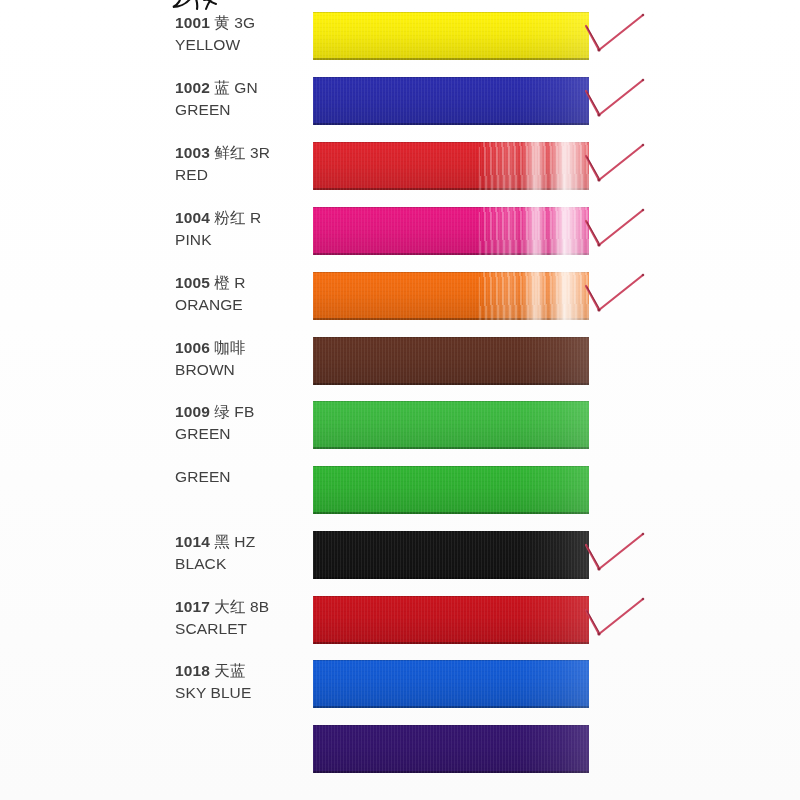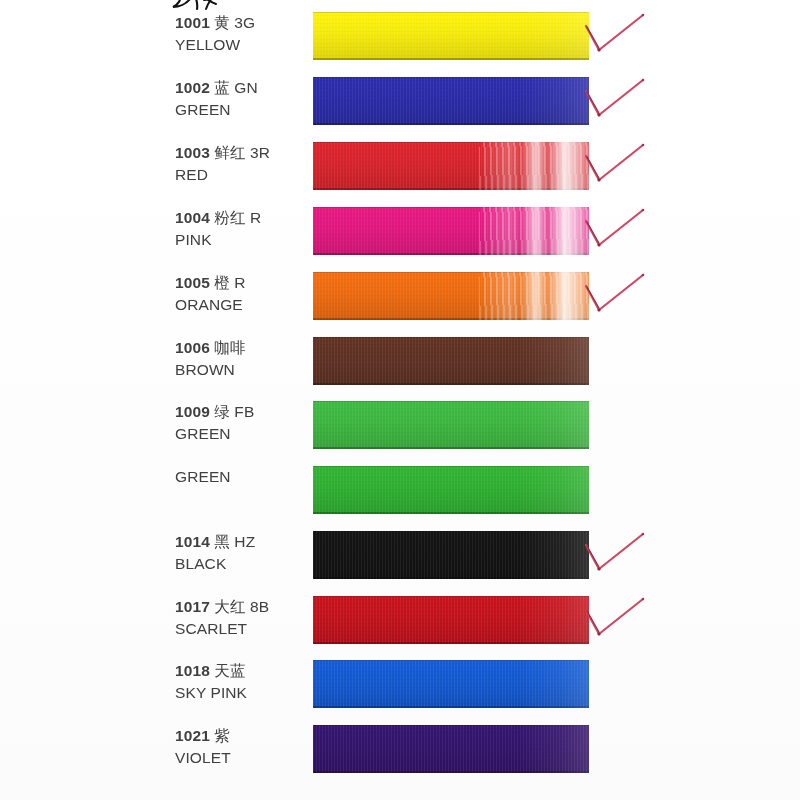--- a/index.html
+++ b/index.html
@@ -313,35 +313,31 @@
       <div class="check" style="left: 583px;"><svg width="78" height="58" viewBox="0 0 78 58" fill="none" xmlns="http://www.w3.org/2000/svg">
           <path d="M3 16 L 16 40 L 60 5" stroke="#C9405C" stroke-width="2.2" stroke-linecap="round" stroke-linejoin="round" fill="none" opacity="0.95"></path>
           <path d="M4 17 L 16 38" stroke="#8c2138" stroke-width="1.2" stroke-linecap="round" opacity="0.8"></path>
           <circle cx="16" cy="40" r="1.6" fill="#8c2138" opacity="0.9"></circle>
           <circle cx="60" cy="5" r="1.3" fill="#8c2138" opacity="0.7"></circle>
         </svg></div>
     </div>
     <div class="row" style="top: 660px;">
       <div class="label">
         <div class="line1"><span class="code">1018</span> <span class="cn">天蓝</span></div>
-        <div class="line2">SKY PINK</div>
+        <div class="line2">SKY BLUE</div>
       </div>
       <div class="swatch-wrap" style="left: 313px; width: 276px; height: 48px;">
         <div class="swatch" style="background: linear-gradient(rgb(20, 92, 214) 0%, rgb(19, 88, 206) 45%, rgb(17, 79, 185) 100%);"></div>
         <div class="edge-top"></div>
         <div class="edge-dark"></div>
         <div class="grain"></div>
         <div class="gloss" style="width: 70px; background: linear-gradient(90deg, rgba(255, 255, 255, 0) 0%, rgba(255, 255, 255, 0.06) 60%, rgba(255, 255, 255, 0.14) 100%);"></div>
       </div>
     </div>
     <div class="row" style="top: 725px;">
-      <div class="label">
-        <div class="line1"><span class="code">1021</span> <span class="cn">紫</span></div>
-        <div class="line2">VIOLET</div>
-      </div>
       <div class="swatch-wrap" style="left: 313px; width: 276px; height: 48px;">
         <div class="swatch" style="background: linear-gradient(rgb(53, 21, 110) 0%, rgb(51, 20, 106) 45%, rgb(46, 18, 95) 100%);"></div>
         <div class="edge-top"></div>
         <div class="edge-dark"></div>
         <div class="grain"></div>
         <div class="gloss" style="width: 70px; background: linear-gradient(90deg, rgba(255, 255, 255, 0) 0%, rgba(255, 255, 255, 0.06) 60%, rgba(255, 255, 255, 0.14) 100%);"></div>
       </div>
     </div>
   </div>
 

